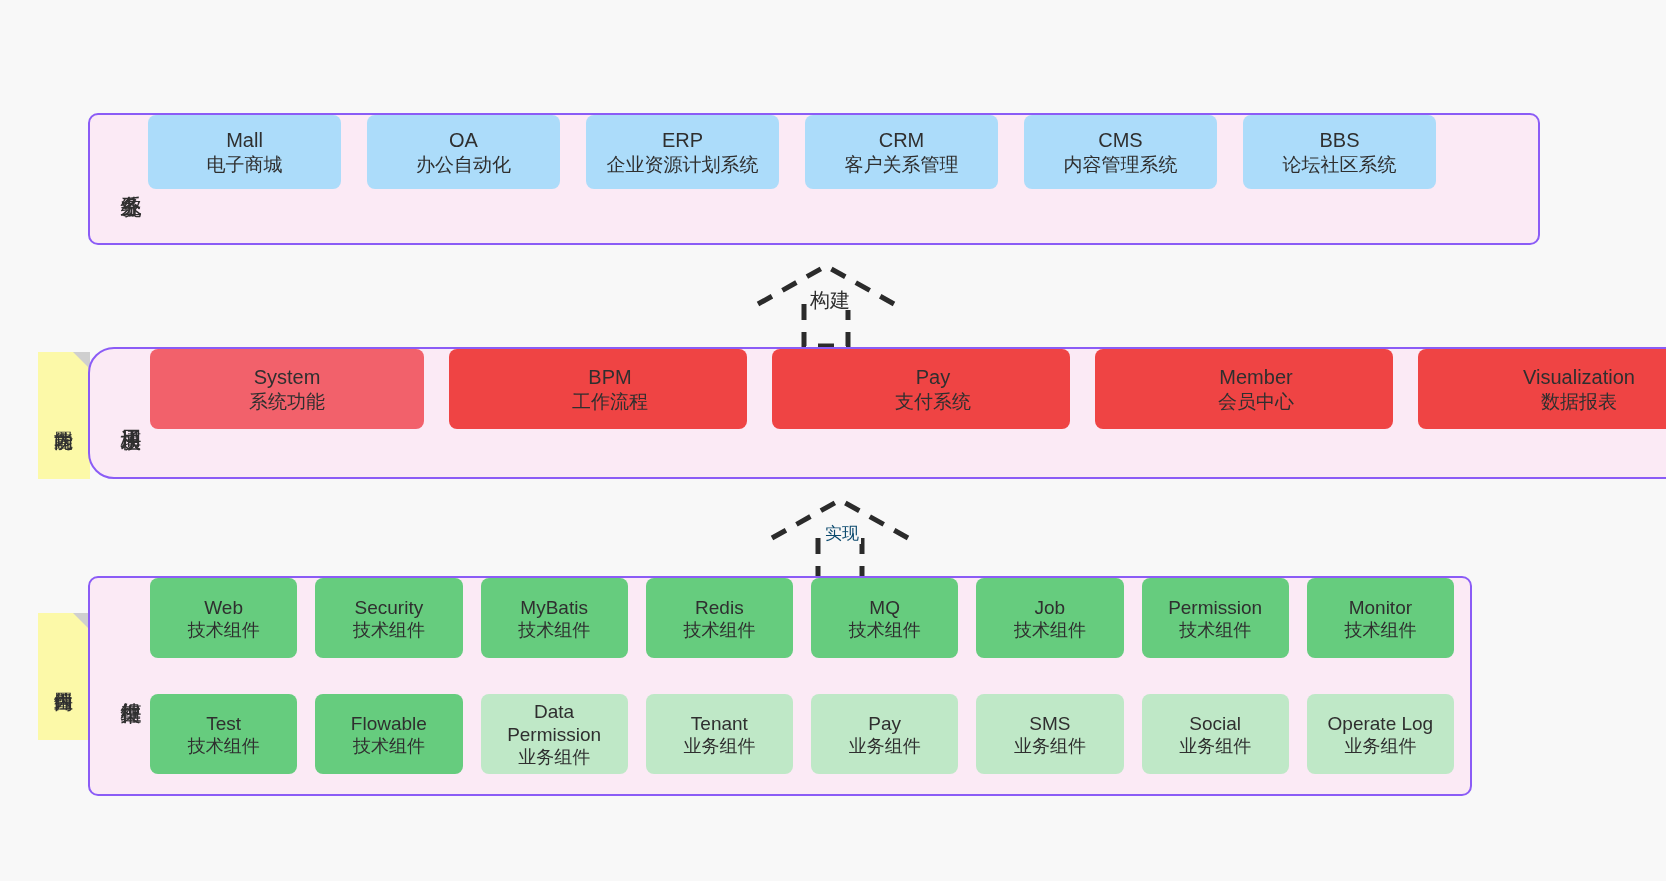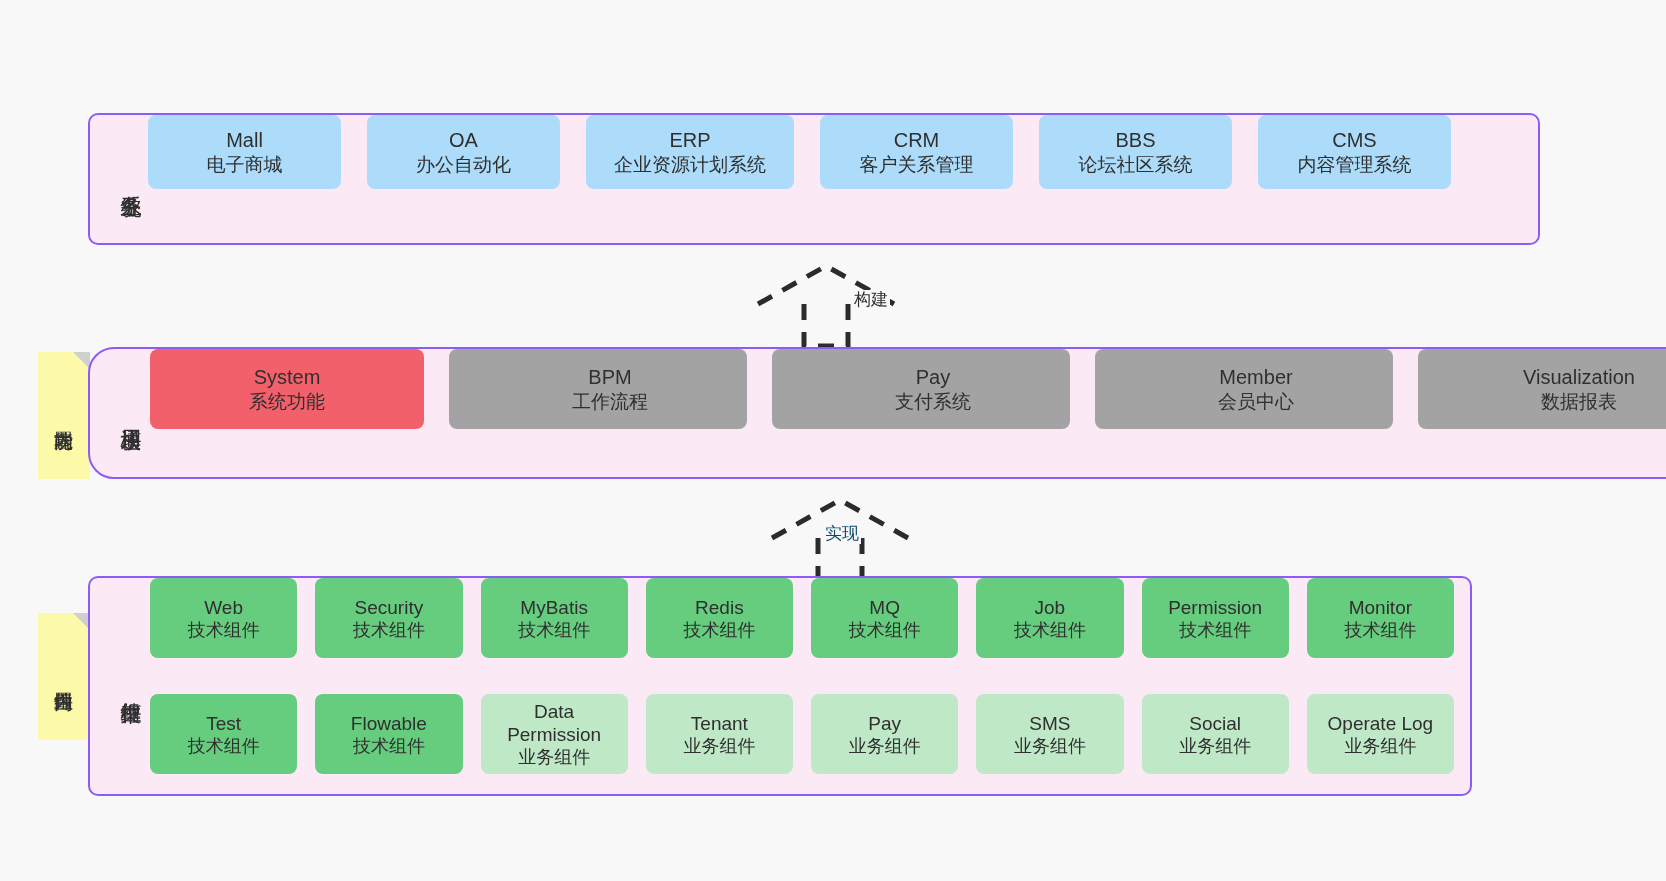--- a/index.html
+++ b/index.html
@@ -70,21 +70,21 @@
   }
   .cell .cn{
     font-size:19px;
     line-height:24px;
     color:#2f2f2f;
   }
 
   
   .c-blue       {background:#ACDCFA;}
   .c-red        {background:#F2616B;}
-  .c-pink       {background:#a3a3a3;padding-left:30px;}
+  .c-pink       {background:#ef4444;padding-left:30px;}
   .c-green      {background:#66CC7E;}
   .c-lightgreen {background:#BFE8C7;}
 
   
   #layer-business{left:88px;top:113px;width:1452px;height:132px;}
   #layer-common  {left:88px;top:347px;width:1644px;height:132px;border-radius:26px;}
   #layer-frame   {left:88px;top:576px;width:1384px;height:220px;}
 
   #layer-business .cells{padding:0 14px 0 4px;}
   #layer-business .row{gap:26px;}
@@ -142,45 +142,45 @@
     <div class="cells">
       <div class="row">
         <div class="cell c-blue" style="width:193px;">
           <span class="en">Mall</span>
           <span class="cn">电子商城</span>
         </div>
         <div class="cell c-blue" style="width:193px;">
           <span class="en">OA</span>
           <span class="cn">办公自动化</span>
         </div>
-        <div class="cell c-blue" style="width:208px;">
+        <div class="cell c-blue" style="width:193px;">
           <span class="en">ERP</span>
           <span class="cn">企业资源计划系统</span>
         </div>
         <div class="cell c-blue" style="width:193px;">
           <span class="en">CRM</span>
           <span class="cn">客户关系管理</span>
         </div>
         <div class="cell c-blue" style="width:193px;">
+          <span class="en">CMS</span>
+          <span class="cn">内容管理系统</span>
+        </div>
+        <div class="cell c-blue" style="width:193px;">
           <span class="en">BBS</span>
           <span class="cn">论坛社区系统</span>
-        </div>
-        <div class="cell c-blue" style="width:193px;">
-          <span class="en">CMS</span>
-          <span class="cn">内容管理系统</span>
         </div>
       </div>
     </div>
   </div>
 
   <svg class="arrow" id="arrow-build" style="left:748px;top:258px;width:170px;height:90px;" viewBox="0 0 170 90">
     <polyline points="10,46 78,8 146,46" fill="none" stroke="#2b2b2b" stroke-width="5" stroke-dasharray="16,12" stroke-linecap="butt"></polyline>
     <polyline points="56,46 56,88 100,88 100,46" fill="none" stroke="#2b2b2b" stroke-width="5" stroke-dasharray="16,12" stroke-linecap="butt"></polyline>
   </svg>
-  <div class="lbl" style="position:absolute;left:808px;top:290px;font-size:17px;line-height:20px;color:#2f2f2f;background:#f8f8f8;padding:0 2px;margin-left:44px;">构建</div>
+  <div class="lbl" style="position:absolute;left:808px;top:290px;font-size:20px;line-height:20px;color:#2f2f2f;background:#f8f8f8;padding:0 2px;">构建</div>
 
   <div class="note" id="note-common">
     <span class="fold"></span>
     <span class="note-text">内置功能</span>
   </div>
 
   <div class="layer" id="layer-common">
     <div class="layer-title">通用模块</div>
     <div class="cells">
       <div class="row">

